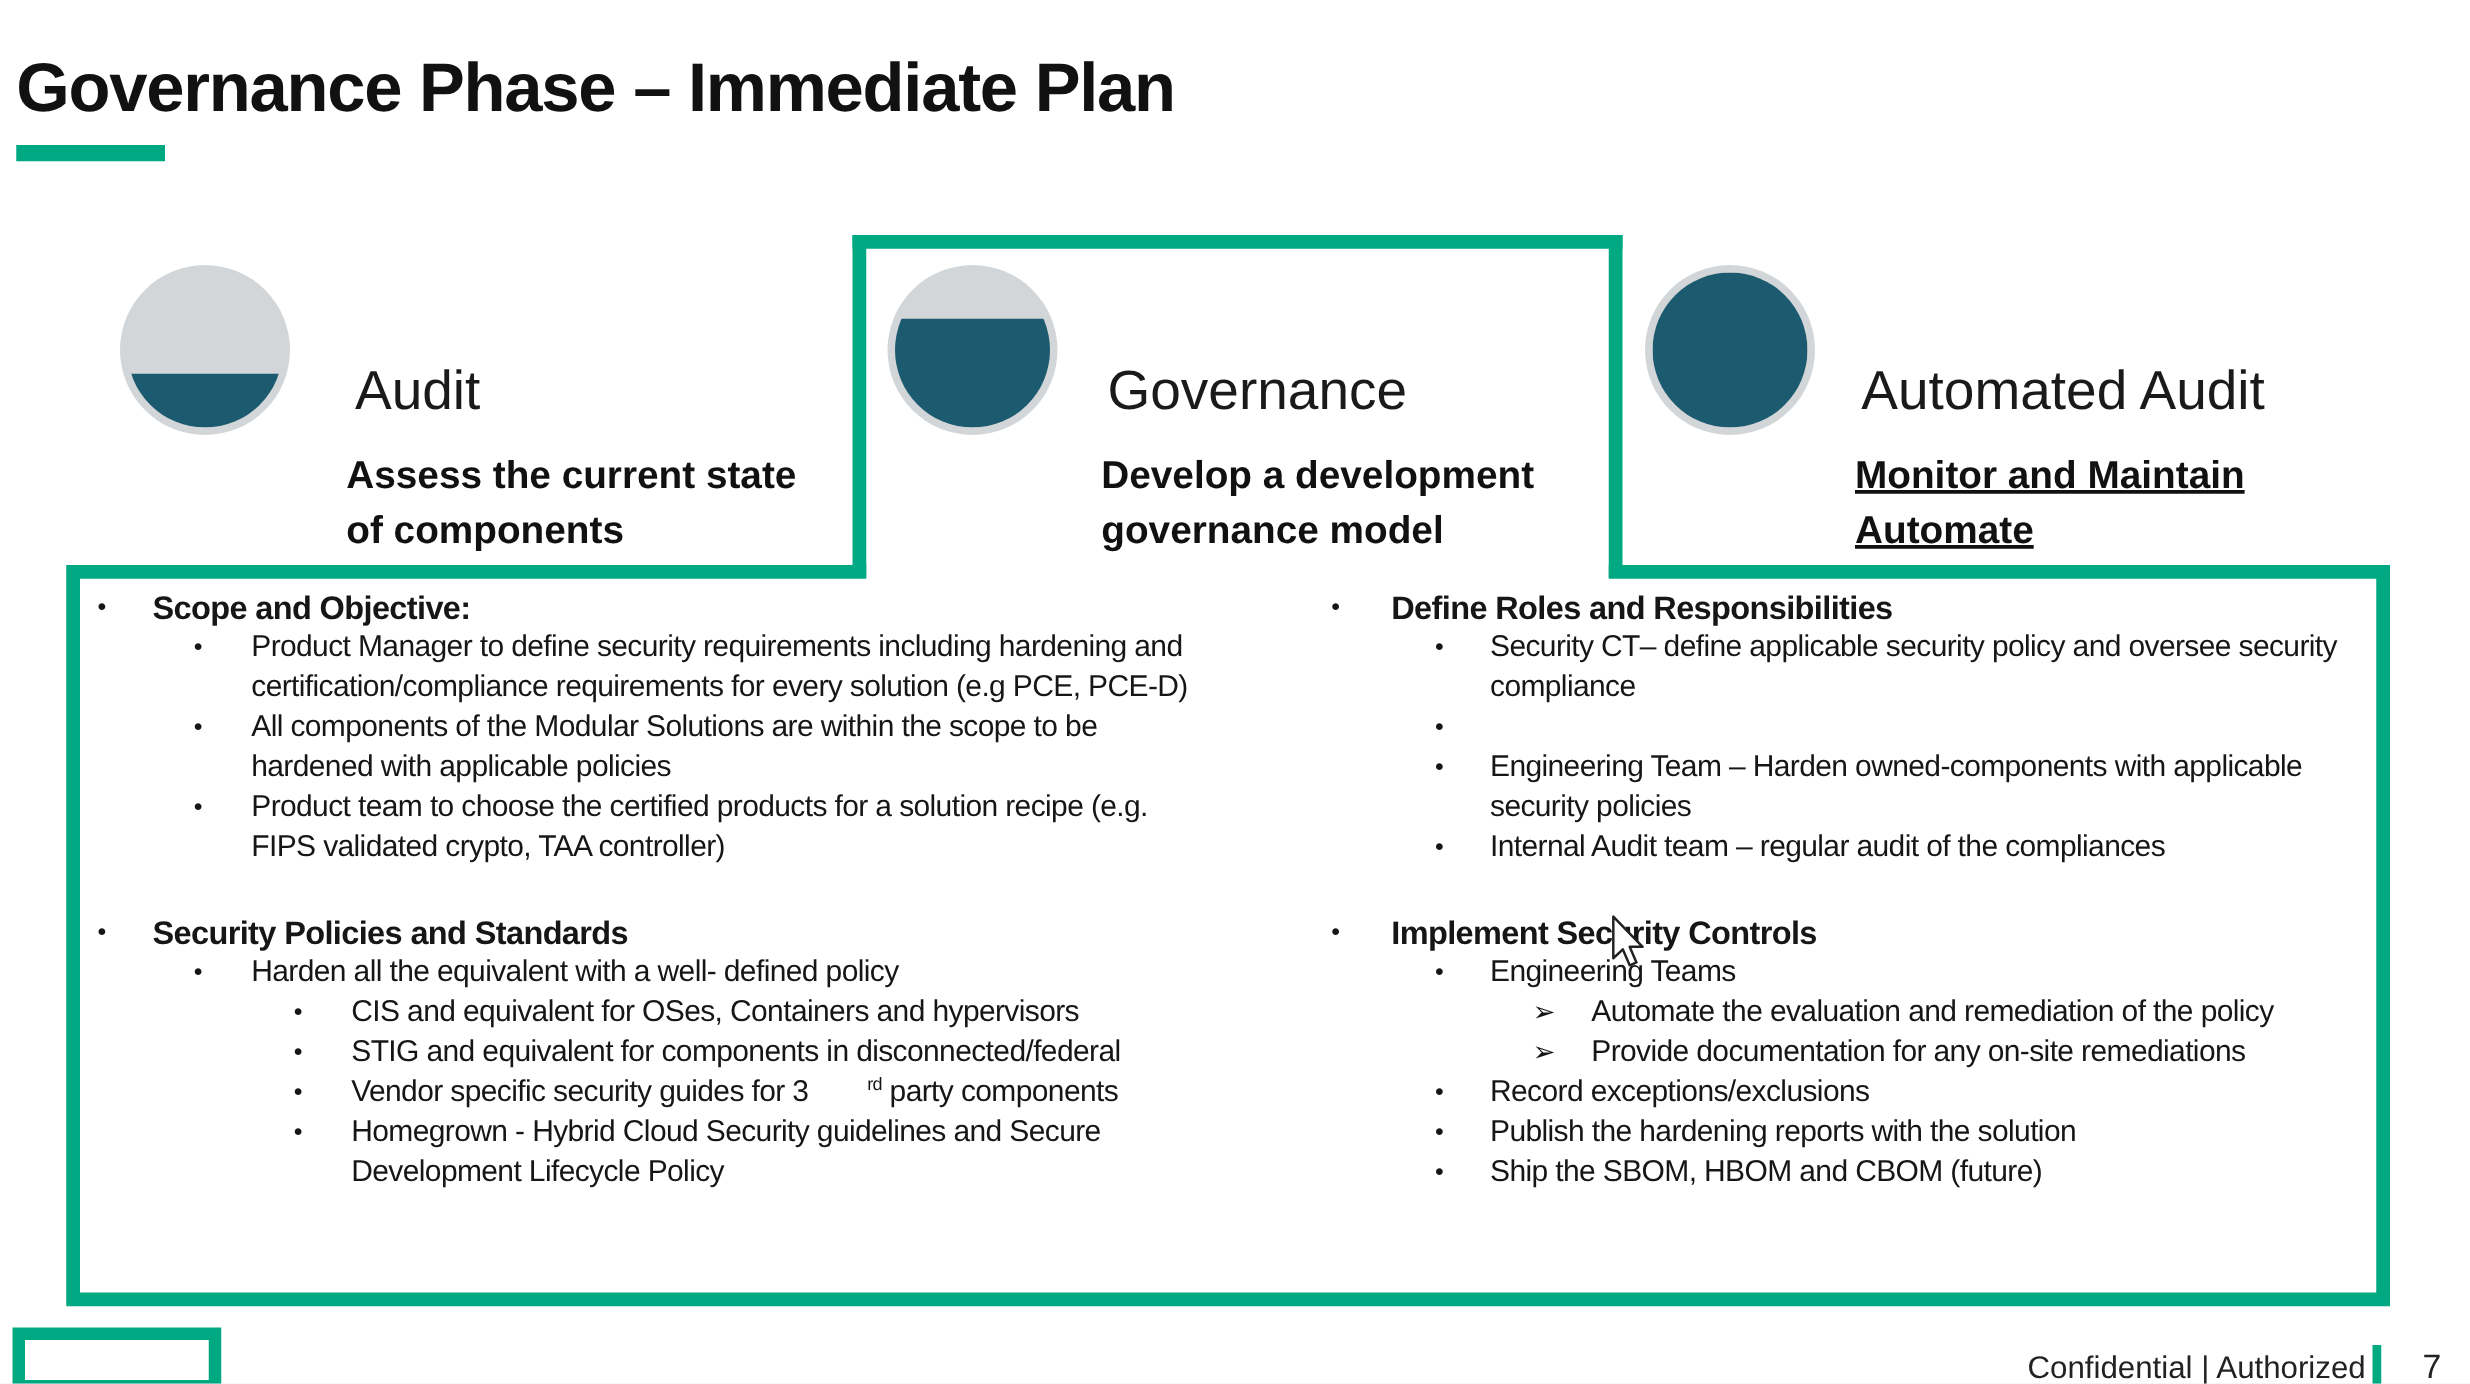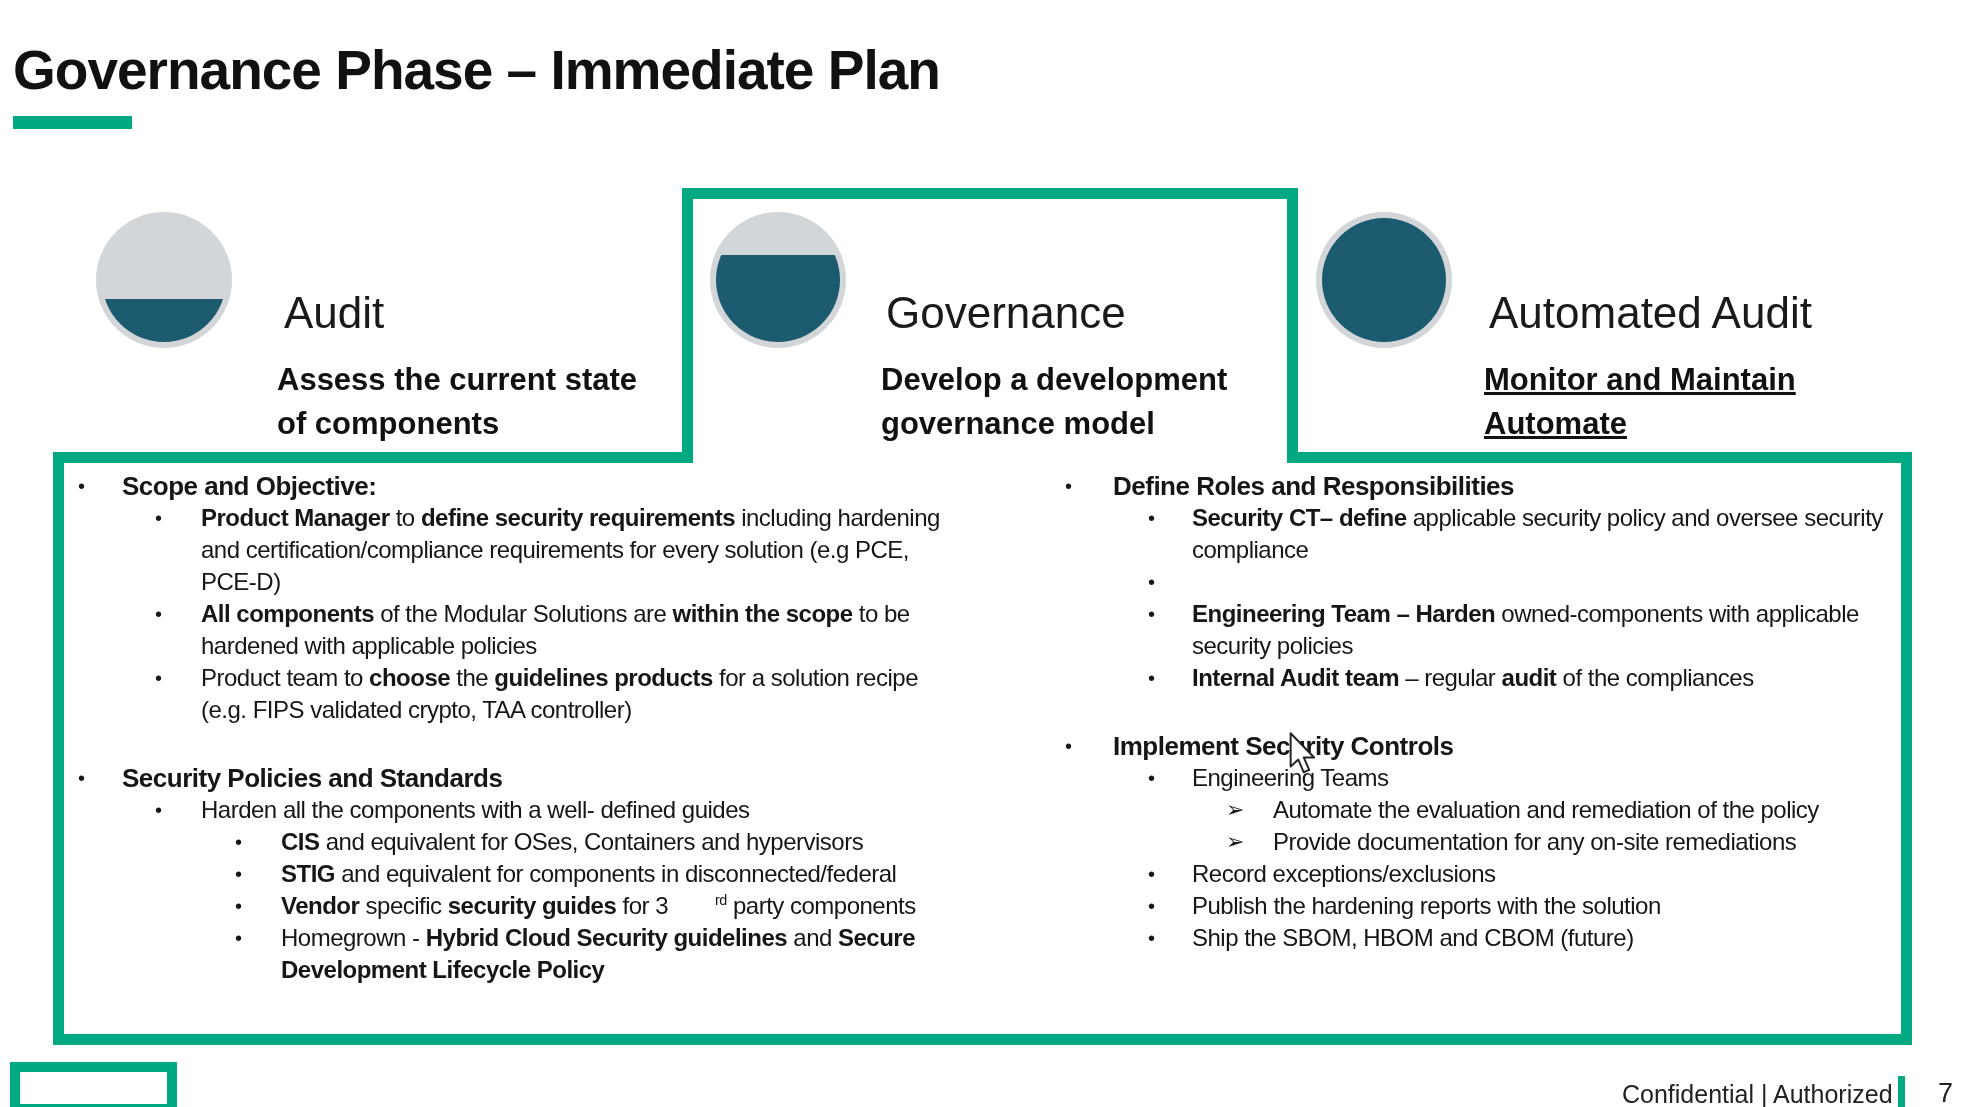--- a/index.html
+++ b/index.html
@@ -36,21 +36,21 @@
   .item .blt.arrow{font-size:22px;}
   .item .txt{flex:1 1 auto;}
   .sec .txt{font-weight:700;font-size:26px;letter-spacing:-0.5px;}
   .gap{margin-top:36px;}
   .left .l1{padding-left:18px;} .left .l1 .blt{width:44px;}
   .left .l2{padding-left:95px;} .left .l2 .blt{width:46px;}
   .left .l3{padding-left:175px;} .left .l3 .blt{width:46px;}
   .right .l1{padding-left:17px;} .right .l1 .blt{width:48px;}
   .right .l2{padding-left:100px;} .right .l2 .blt{width:44px;}
   .right .l3{padding-left:178px;} .right .l3 .blt{width:47px;}
-  .txt .b{font-weight:700;}
+  .txt .b{font-weight:400;}
   .txt sup{font-size:60%;line-height:0;margin-left:47px;}
   
   .footer-text{position:absolute;left:1622px;top:1080px;font-size:25px;color:#222;white-space:nowrap;}
   .footer-bar{position:absolute;left:1898px;top:1076px;width:7px;height:34px;background:var(--green);}
   .footer-page{position:absolute;left:1938px;top:1078px;font-size:27px;color:#222;}
   
   .hpe-logo{position:absolute;left:10px;top:1062px;width:167px;height:52px;box-sizing:border-box;border:10px solid var(--green);background:#fff;}
   
   .cursor{position:absolute;left:1288px;top:732px;}
 </style>
@@ -107,30 +107,30 @@
     <div class="item l2">
       <span class="blt">•</span>
       <div class="txt"><span class="b">Product Manager</span><span> to </span><span class="b">define security requirements</span><span> including hardening and certification/compliance requirements for every solution (e.g PCE, PCE-D)</span></div>
     </div>
     <div class="item l2">
       <span class="blt">•</span>
       <div class="txt"><span class="b">All components</span><span> of the Modular Solutions are </span><span class="b">within the scope</span><span> to be hardened with applicable policies</span></div>
     </div>
     <div class="item l2">
       <span class="blt">•</span>
-      <div class="txt"><span>Product team to </span><span class="b">choose</span><span> the </span><span class="b">guidelines products</span><span> for a solution recipe (e.g. FIPS validated crypto, TAA controller)</span></div>
+      <div class="txt"><span>Product team to </span><span class="b">choose</span><span> the </span><span class="b">certified products</span><span> for a solution recipe (e.g. FIPS validated crypto, TAA controller)</span></div>
     </div>
 
     <div class="item l1 sec gap">
       <span class="blt">•</span>
       <div class="txt">Security Policies and Standards</div>
     </div>
     <div class="item l2">
       <span class="blt">•</span>
-      <div class="txt"><span>Harden all the components with a well- defined guides</span></div>
+      <div class="txt"><span>Harden all the equivalent with a well- defined policy</span></div>
     </div>
     <div class="item l3">
       <span class="blt">•</span>
       <div class="txt"><span class="b">CIS</span><span> and equivalent for OSes, Containers and hypervisors</span></div>
     </div>
     <div class="item l3">
       <span class="blt">•</span>
       <div class="txt"><span class="b">STIG</span><span> and equivalent for components in disconnected/federal</span></div>
     </div>
     <div class="item l3">

